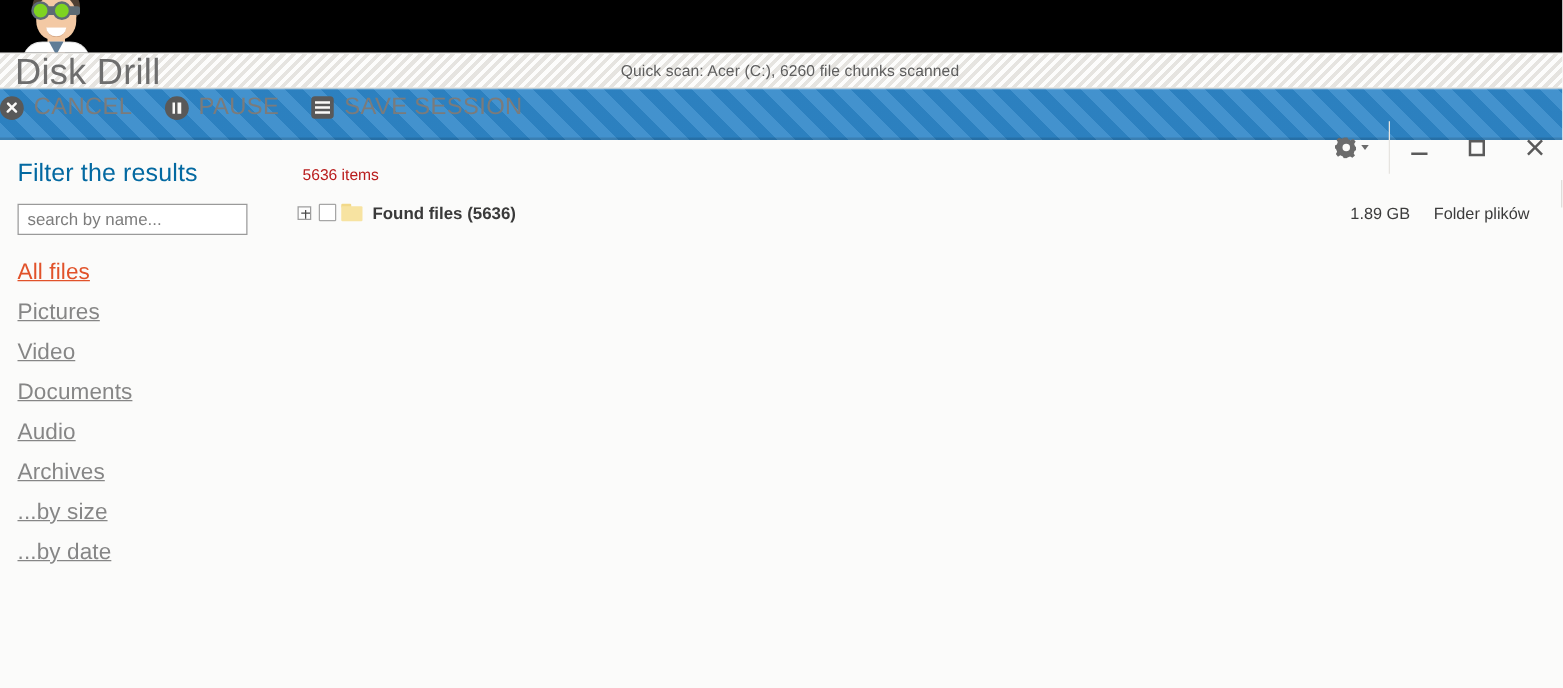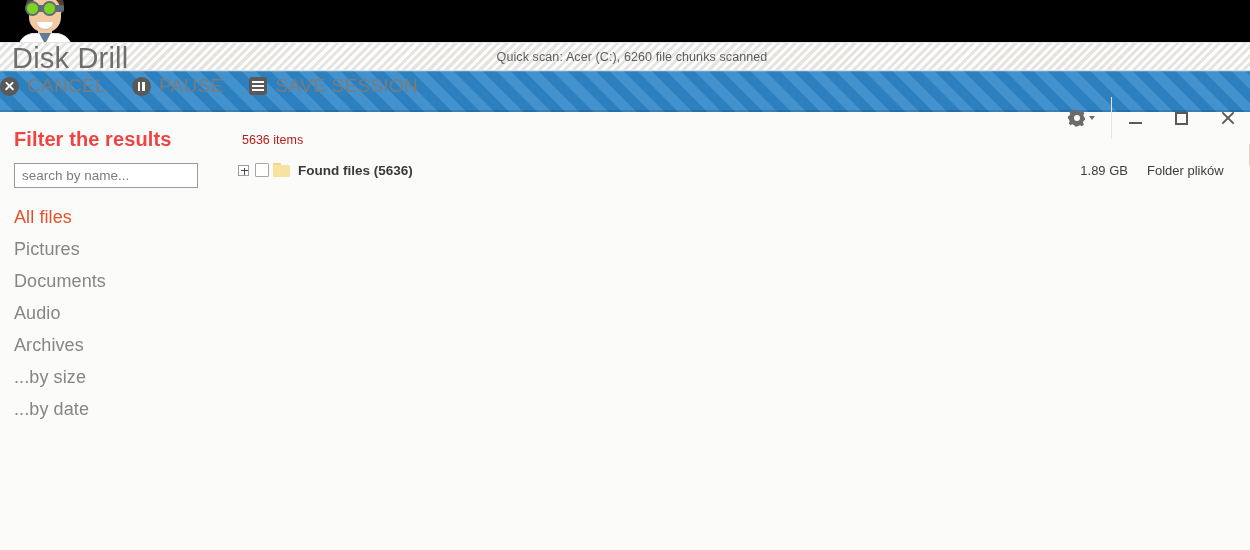--- a/index.html
+++ b/index.html
@@ -329,22 +329,22 @@
 
   
   .sidebar {
     width: 230px;
     flex: 0 0 230px;
     padding: 16px 0 0 14px;
     background: #fbfbfa;
   }
   .sb-title {
     font-size: 20px;
-    color: #ef4444;
-    font-weight: 700;
+    color: #0369a1;
+    font-weight: 400;
     margin-bottom: 12px;
     letter-spacing: 0.1px;
   }
   .sb-search {
     width: 184px;
     height: 25px;
     border: 1px solid #9a9a9a;
     background: #ffffff;
     font-family: inherit;
     font-size: 13.5px;
@@ -357,20 +357,21 @@
   .sb-search::placeholder { color: #7d7d7d; }
 
   .sb-list { list-style: none; }
   .sb-item {
     font-size: 18px;
     color: #868686;
     line-height: 32px;
     cursor: pointer;
     letter-spacing: 0.1px;
     white-space: nowrap;
+    text-decoration: underline;
   }
   .sb-item.active {
     color: #e1522a;
   }
 
   
   .filepanel {
     flex: 1;
     min-width: 0;
     position: relative;
@@ -582,20 +583,21 @@
   <div class="progress"></div>
 
   <div class="content">
 
     <div class="sidebar">
       <div class="sb-title">Filter the results</div>
       <input class="sb-search" type="text" placeholder="search by name..." style="">
       <ul class="sb-list">
         <li class="sb-item active">All files</li>
         <li class="sb-item">Pictures</li>
+        <li class="sb-item">Video</li>
         <li class="sb-item">Documents</li>
         <li class="sb-item">Audio</li>
         <li class="sb-item">Archives</li>
         <li class="sb-item">...by size</li>
         <li class="sb-item">...by date</li>
       </ul>
     </div>
 
     <div class="filepanel">
 

